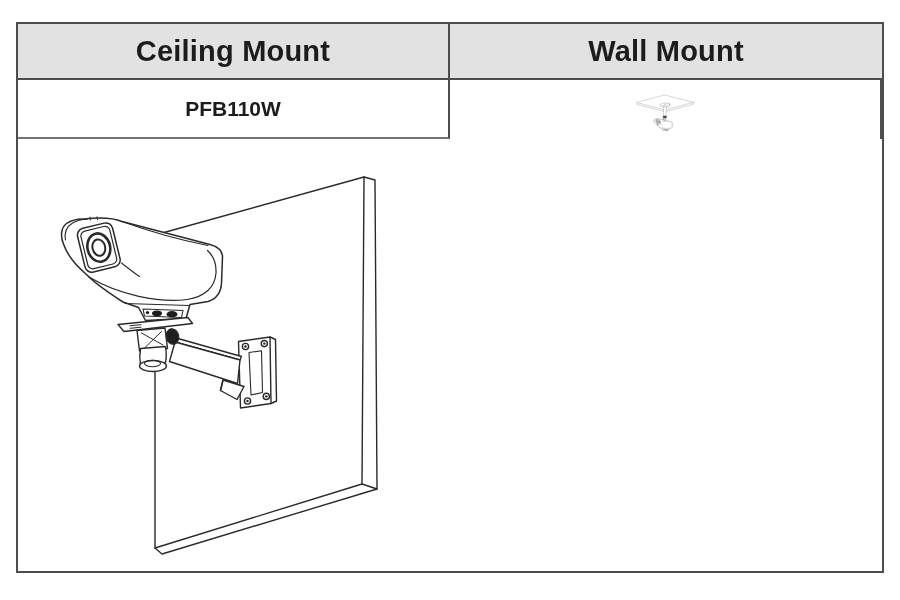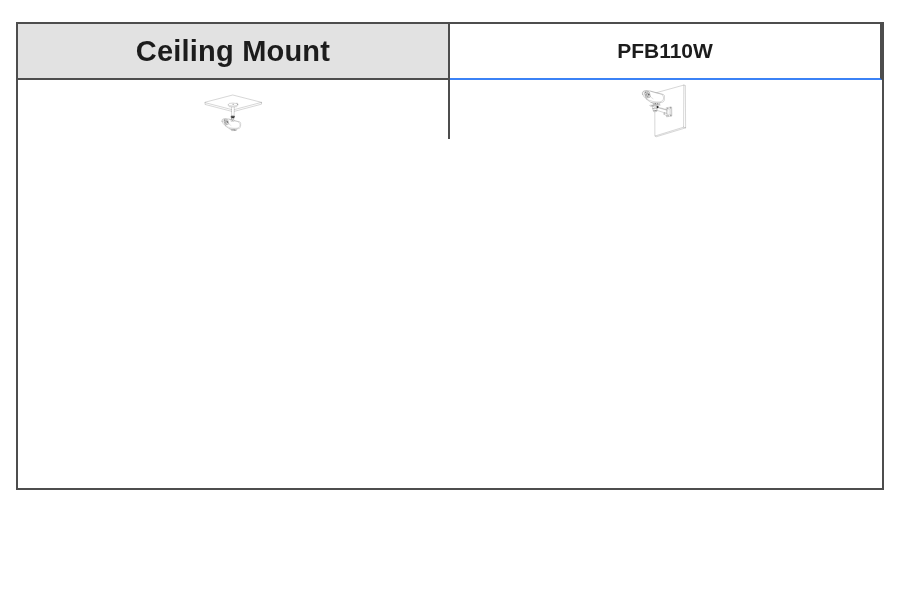--- a/index.html
+++ b/index.html
@@ -1,24 +1,24 @@
 <!DOCTYPE html>
 <html><head>
 <meta charset="utf-8">
 <style>
   html,body{margin:0;padding:0;width:900px;height:600px;background:#fff;overflow:hidden;
             font-family:"Liberation Sans","DejaVu Sans",sans-serif;}
-  .tbl{position:absolute;left:16px;top:22px;width:868px;height:468px;box-sizing:border-box;
+  .tbl{position:absolute;left:16px;top:22px;width:868px;height:551px;box-sizing:border-box;
        border:2px solid #4d4d4d;display:grid;grid-template-columns:1fr 1fr;
        grid-template-rows:56px 59px 1fr;background:#fff;}
   .cell{box-sizing:border-box;display:flex;align-items:center;justify-content:center;overflow:hidden;}
   .col-l{border-right:2px solid #4d4d4d;}
   .hdr{background:#e2e2e2;border-bottom:2px solid #4d4d4d;
        font-size:29px;font-weight:600;color:#1c1c1c;letter-spacing:.2px;}
-  .mdl{background:#fff;border-bottom:2px solid #3b82f6;
+  .mdl{background:#fff;border-bottom:2px solid #737373;
        font-size:21px;font-weight:600;color:#1c1c1c;align-items:center;}
   .fig{background:#fff;padding:0;}
   .fig svg{width:100%;height:100%;display:block;}
 </style>
 </head>
 <body>
 
 <svg width="0" height="0" style="position:absolute" aria-hidden="true">
   <defs>
     <g id="cam" stroke="#2a2a2a" stroke-width="1.5" fill="#fff" stroke-linejoin="round" stroke-linecap="round">
@@ -49,20 +49,23 @@
       <ellipse cx="113" cy="101.2" rx="5.4" ry="3.1" fill="#1d1d1d" stroke="none"></ellipse>
       <circle cx="88.5" cy="99.6" r="1.7" fill="#1d1d1d" stroke="none"></circle>
     </g>
   </defs>
 </svg>
 
 <div class="tbl">
 
   <div class="cell hdr col-l">
     <span>Ceiling Mount</span>
+  </div>
+  <div class="cell hdr">
+    <span>Wall Mount</span>
   </div>
 
   <div class="cell mdl col-l">
     <span>PFB110W</span>
   </div>
 
   <div class="cell fig col-l">
     <svg viewBox="0 0 432 430">
       <g stroke="#2a2a2a" stroke-width="1.4" fill="#fff" stroke-linejoin="round" stroke-linecap="round">
 

